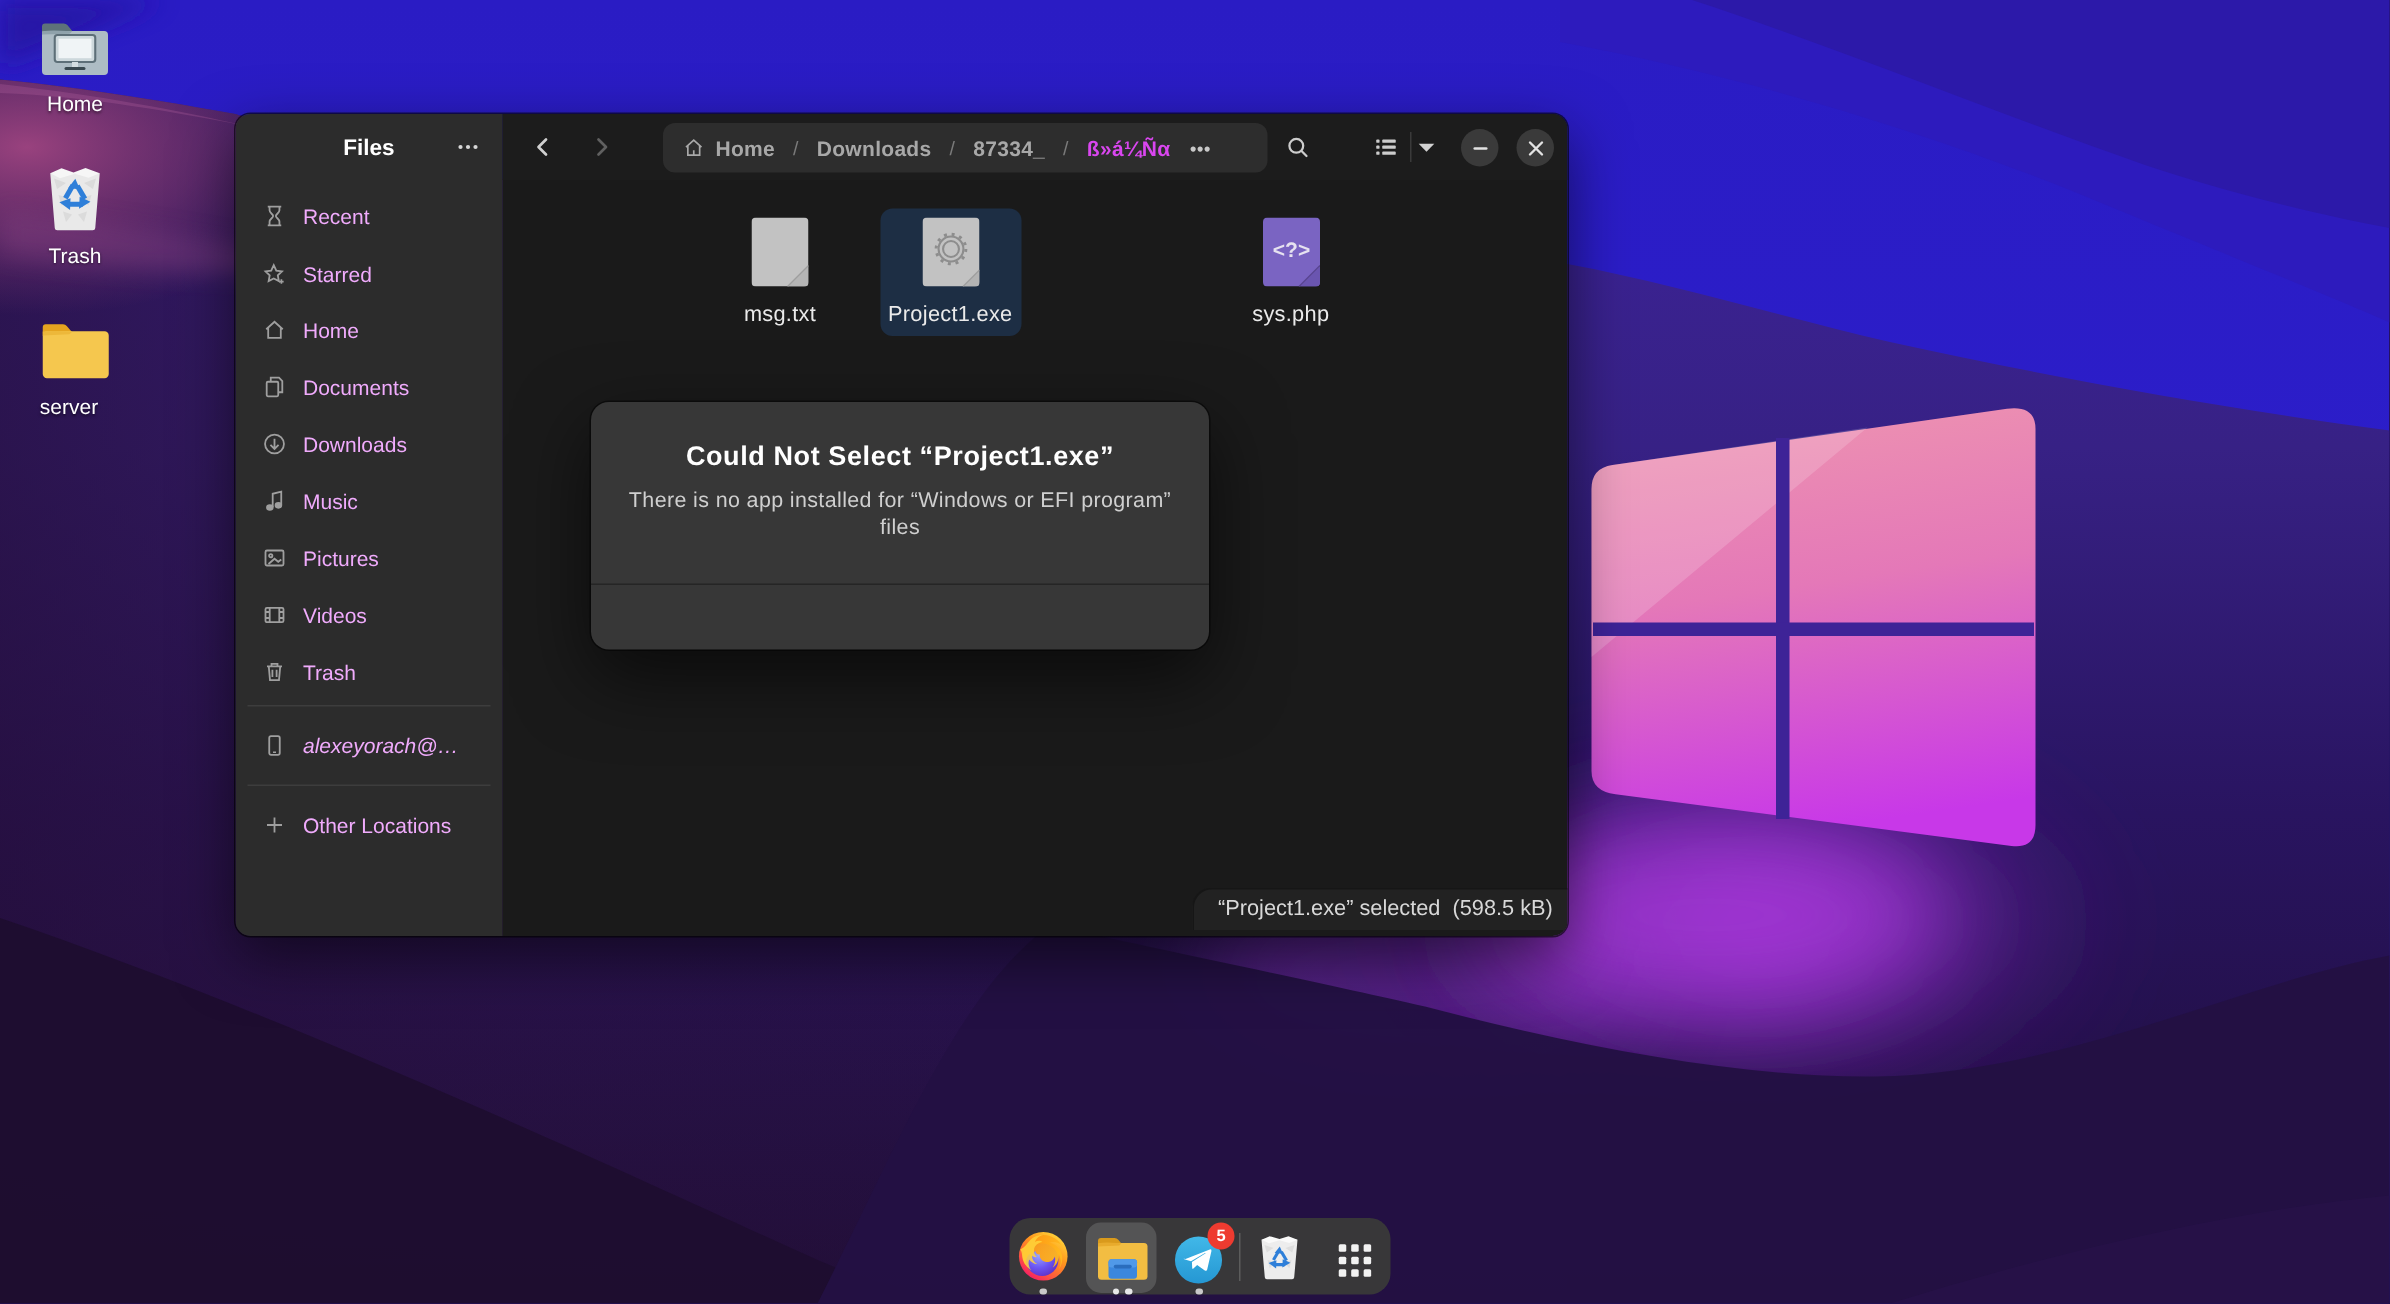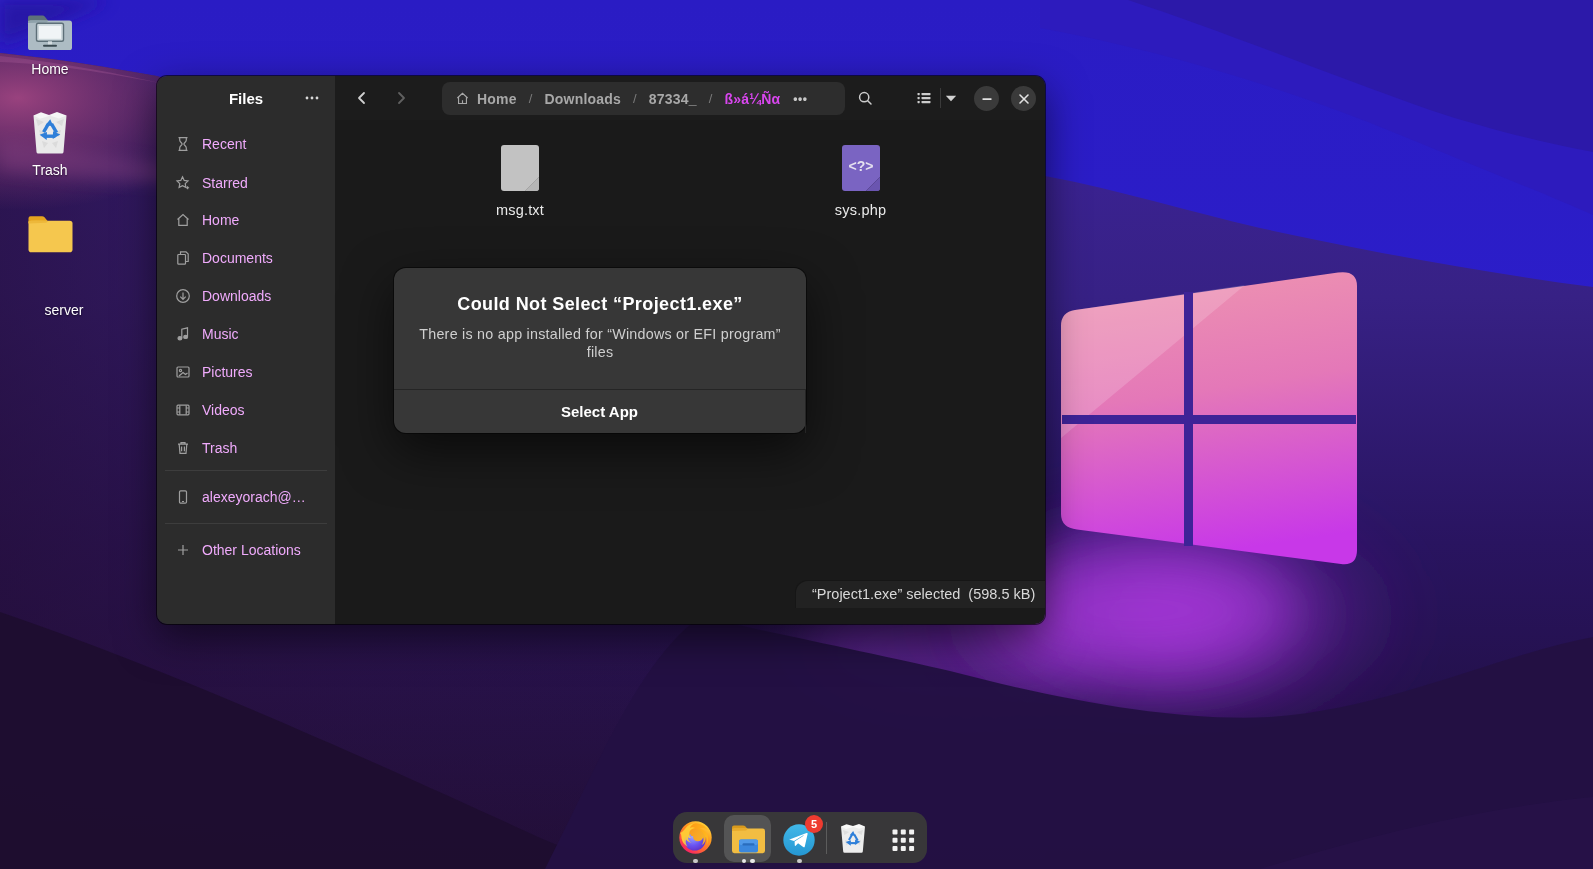--- a/index.html
+++ b/index.html
@@ -31,21 +31,21 @@
     color:#a8a8a8; font-size:14px; font-weight:bold; letter-spacing:0.2px; }
   #crumb .sl { color:#7a7a7a; font-weight:normal; padding:0 12px; font-size:13px;}
   .navbtn { position:absolute; top:7px; width:30px; height:30px; display:flex;
     align-items:center; justify-content:center; }
   .circbtn { position:absolute; top:85px; width:25px; height:25px; border-radius:50%;
     background:#3a3a3a; display:flex; align-items:center; justify-content:center; }
   
   .tile { position:absolute; width:94px; height:85px; border-radius:8px;
     text-align:center; color:#eaeaea; font-size:14px; }
   .tile .lbl { margin-top:62px; line-height:19px; letter-spacing:0.2px; font-size:14.5px; }
-  #status { position:absolute; right:0; bottom:16px; width:250px; height:28.5px; background:#222222;
+  #status { position:absolute; right:0; bottom:4px; width:250px; height:28.5px; background:#222222;
     border-radius:12px 0 0 0; color:#d8d8d8; font-size:14.5px; display:flex;
     align-items:center; padding-left:17px; box-shadow:inset 1px 1px 0 rgba(0,0,0,.35); }
   
   #dialog { position:absolute; left:394px; top:268px; width:412px; height:165px;
     background:#373737; border-radius:12px; color:#fff;
     box-shadow:0 18px 50px rgba(0,0,0,.6), 0 0 0 1px rgba(0,0,0,.5); }
   #dialog h1 { font-size:18px; text-align:center; margin-top:26px; font-weight:bold; letter-spacing:0.4px; }
   #dialog p { font-size:14.3px; color:#cfcfcf; text-align:center; margin-top:10px; letter-spacing:0.25px;
     line-height:18px; }
   #dbtns { position:absolute; left:0; right:0; bottom:0; height:44.5px;
@@ -163,21 +163,21 @@
     </svg>
   </div>
   <div class="dlabel" style="left:5px;top:162px;">Trash</div>
   <div style="position:absolute;left:28px;top:214px;">
     <svg width="45" height="39" viewBox="0 0 45 39">
       <path d="M0.5,9 V4.2 Q0.5,2.2 2.5,2.2 H14 Q15.6,2.2 16.5,3.3 L20.2,7.7 Q19,9 17,9 Z" fill="#e5a41f"></path>
       <rect x="0.5" y="6.8" width="44" height="31.4" rx="2.8" fill="#f5c74e"></rect>
       <path d="M0.5,9.6 V7 q4,-0.4 8,-0.4 l11.6,0.5 -1.8,1.7 Z" fill="#edb83a"></path>
     </svg>
   </div>
-  <div class="dlabel" style="left:19px;top:263px;margin-top:39px;">server</div>
+  <div class="dlabel" style="left:1px;top:263px;">server</div>
 
   <div id="win">
     <div id="sidebar">
       <div id="sbhead">
         <div class="title">Files</div>
         <div class="menu">
             <svg width="16" height="16" viewBox="0 0 16 16">
               <circle cx="3" cy="8" r="1.4" fill="#d8d8d8"></circle>
               <circle cx="8" cy="8" r="1.4" fill="#d8d8d8"></circle>
               <circle cx="13" cy="8" r="1.4" fill="#d8d8d8"></circle>
@@ -213,21 +213,21 @@
             <path d="M4,12 L8,8.5 L10.5,10.5 L12.5,9"></path>
           </svg>Pictures</div>
       <div class="srow" style="top:317px;"><svg width="16" height="16" viewBox="0 0 16 16" fill="none" stroke="#c0c0c0" stroke-width="1.2">
             <rect x="2" y="3.2" width="12" height="9.6" rx="1"></rect>
             <path d="M4.8,3.4 V12.6 M11.2,3.4 V12.6 M2.2,6 H4.6 M2.2,10 H4.6 M11.4,6 H13.8 M11.4,10 H13.8"></path>
           </svg>Videos</div>
       <div class="srow" style="top:355px;"><svg width="16" height="16" viewBox="0 0 16 16" fill="none" stroke="#c0c0c0" stroke-width="1.2">
             <path d="M3,4.2 H13 M6,4 V2.6 H10 V4 M4.2,4.4 L5,13.4 H11 L11.8,4.4 M6.6,6.5 V11.3 M9.4,6.5 V11.3"></path>
           </svg>Trash</div>
       <div class="ssep" style="top:394px;"></div>
-      <div class="srow" style="top:404px;"><svg width="16" height="16" viewBox="0 0 16 16" fill="none" stroke="#c0c0c0" stroke-width="1.2">
+      <div class="srow" style="top:404px;font-style:italic;"><svg width="16" height="16" viewBox="0 0 16 16" fill="none" stroke="#c0c0c0" stroke-width="1.2">
             <rect x="4.5" y="1.8" width="7" height="12.4" rx="1.2"></rect>
             <path d="M7,12.5 h2" stroke-width="1"></path>
           </svg>alexeyorach@…</div>
       <div class="ssep" style="top:447px;"></div>
       <div class="srow" style="top:457px;"><svg width="16" height="16" viewBox="0 0 16 16" fill="none" stroke="#c0c0c0" stroke-width="1.2">
             <path d="M8,3 V13 M3,8 H13"></path>
           </svg>Other Locations</div>
     </div>
     <div id="main">
       <div id="mhead">
@@ -289,38 +289,48 @@
         </div>
 
       <div class="tile" style="left:138px;top:63px;">
         <svg width="38" height="46" viewBox="0 0 38 46" style="position:absolute;left:28px;top:6px;">
           <path d="M0,3 Q0,0 3,0 H35 Q38,0 38,3 V43 Q38,46 35,46 H3 Q0,46 0,43 Z" fill="#c2c2c2"></path>
           <path d="M38,32 V43 Q38,46 35,46 H24 Z" fill="#b5b5b5"></path>
           <path d="M38,32 L24,46" stroke="#9e9e9e" stroke-width="0.8" fill="none"></path>
         </svg>
         <div class="lbl">msg.txt</div>
       </div>
+      <div class="tile" style="left:251.5px;top:63px;background:#1d2e44;">
+        <svg width="38" height="46" viewBox="0 0 38 46" style="position:absolute;left:28px;top:6px;">
+          <path d="M0,3 Q0,0 3,0 H35 Q38,0 38,3 V43 Q38,46 35,46 H3 Q0,46 0,43 Z" fill="#c2c2c2"></path>
+          <path d="M38,35 V43 Q38,46 35,46 H27 Z" fill="#b3b3b3"></path>
+          <path d="M38,35 L27,46" stroke="#9e9e9e" stroke-width="0.8" fill="none"></path>
+          <circle cx="19" cy="21" r="9.9" fill="none" stroke="#8d8d8d" stroke-width="2" stroke-dasharray="2 3.2"></circle>
+          <circle cx="19" cy="21" r="8.3" fill="none" stroke="#8d8d8d" stroke-width="1.4"></circle>
+          <circle cx="19" cy="21" r="5.3" fill="none" stroke="#8d8d8d" stroke-width="1.4"></circle>
+        </svg>
+        <div class="lbl">Project1.exe</div>
+      </div>
       <div class="tile" style="left:478.5px;top:63px;">
         <svg width="38" height="46" viewBox="0 0 38 46" style="position:absolute;left:28px;top:6px;">
           <path d="M0,3 Q0,0 3,0 H35 Q38,0 38,3 V43 Q38,46 35,46 H3 Q0,46 0,43 Z" fill="#7a64c2"></path>
           <path d="M38,32 V43 Q38,46 35,46 H24 Z" fill="#6a55b0"></path>
           <path d="M38,32 L24,46" stroke="#57448f" stroke-width="0.8" fill="none"></path>
           <text x="19" y="26" font-family="Liberation Sans, sans-serif" font-size="14" font-weight="bold" fill="#e6e2f0" text-anchor="middle">&lt;?&gt;</text>
         </svg>
         <div class="lbl">sys.php</div>
       </div>
       <div id="status">“Project1.exe” selected&nbsp;&nbsp;(598.5&nbsp;kB)</div>
     </div>
   </div>
 
   <div id="dialog">
     <h1>Could Not Select “Project1.exe”</h1>
     <p>There is no app installed for “Windows or EFI program”<br>files</p>
     <div id="dbtns">
-        <div>Select App</div>
       </div>
   </div>
 
   <div id="dock">
     <svg width="33" height="33" viewBox="0 0 33 33" style="position:absolute;left:6px;top:9px;">
       <defs>
         <linearGradient id="ffo" x1="0.8" y1="0.05" x2="0.15" y2="0.95">
           <stop offset="0" stop-color="#ffd43b"></stop>
             <stop offset="0.35" stop-color="#ff981d"></stop>
           <stop offset="0.7" stop-color="#ff5a3c"></stop>

